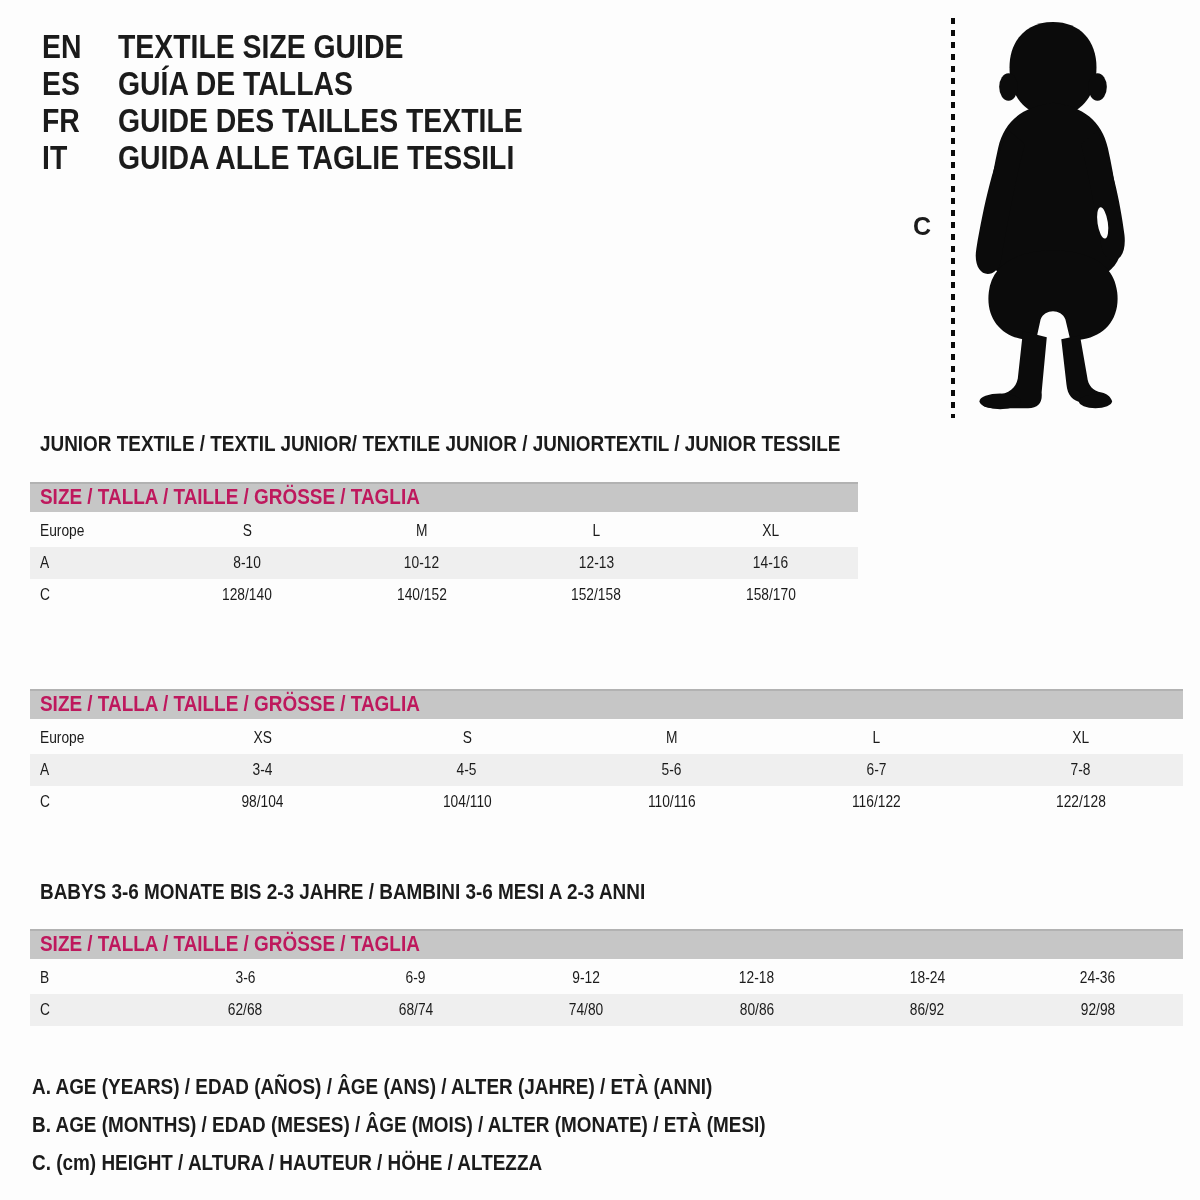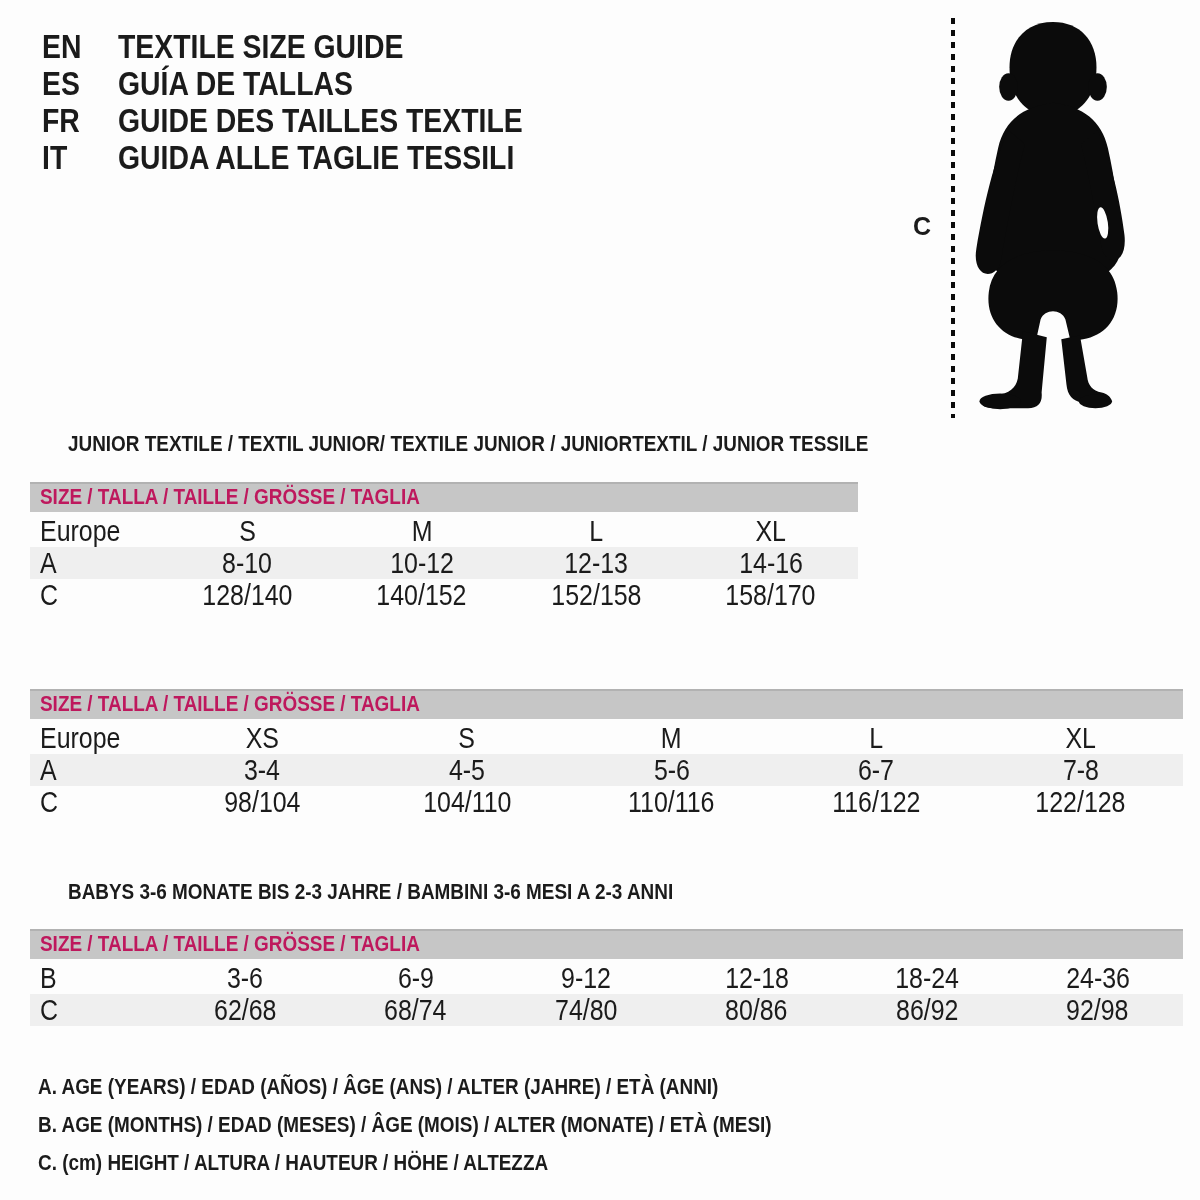--- a/index.html
+++ b/index.html
@@ -27,41 +27,41 @@
   
   .figure{position:absolute;left:905px;top:12px;width:260px;height:415px;}
   .dotline{
     position:absolute;left:46px;top:6px;width:4px;height:400px;
     background-image:repeating-linear-gradient(to bottom,var(--ink) 0 6px,transparent 6px 12px);
   }
   .measure-c{position:absolute;left:8px;top:200px;font-size:25px;font-weight:700;}
   .baby-svg{position:absolute;left:60px;top:4px;width:176px;height:404px;}
 
   
-  .sec-title{position:absolute;left:40px;font-size:22px;font-weight:700;margin-left:28px;}
+  .sec-title{position:absolute;left:40px;font-size:22px;font-weight:700;}
   .sub{font-size:14px;vertical-align:-4px;}
 
   
   .table{position:absolute;left:30px;}
   .table .bar{
     height:30px;line-height:29px;background:var(--header-bar);
     box-shadow:inset 0 2px 0 #b2b2b2;
     padding-left:10px;font-size:22px;font-weight:700;color:#be185d;
     margin-bottom:3px;
   }
-  .table .row{display:grid;height:32px;align-items:center;font-size:29px;}
+  .table .row{display:grid;height:32px;align-items:center;font-size:16px;}
   .table .row.shade{background:var(--row-shaded);}
   .cols4{grid-template-columns:130px repeat(4,1fr);}
   .cols5{grid-template-columns:130px repeat(5,1fr);}
   .cols6{grid-template-columns:130px repeat(6,1fr);}
   .lbl{padding-left:10px;text-align:left;}
   .val{text-align:center;}
 
   
-  .legend{position:absolute;left:38px;top:1068px;}
+  .legend{position:absolute;left:32px;top:1068px;}
   .legend-line{height:38px;font-size:22px;font-weight:700;display:flex;align-items:center;}
 </style>
 </head>
 <body>
 
 <div class="page">
 
   <div class="lang-list">
     <div class="lang-row">
       <span class="lang-code"><span class="cond">EN</span></span>

